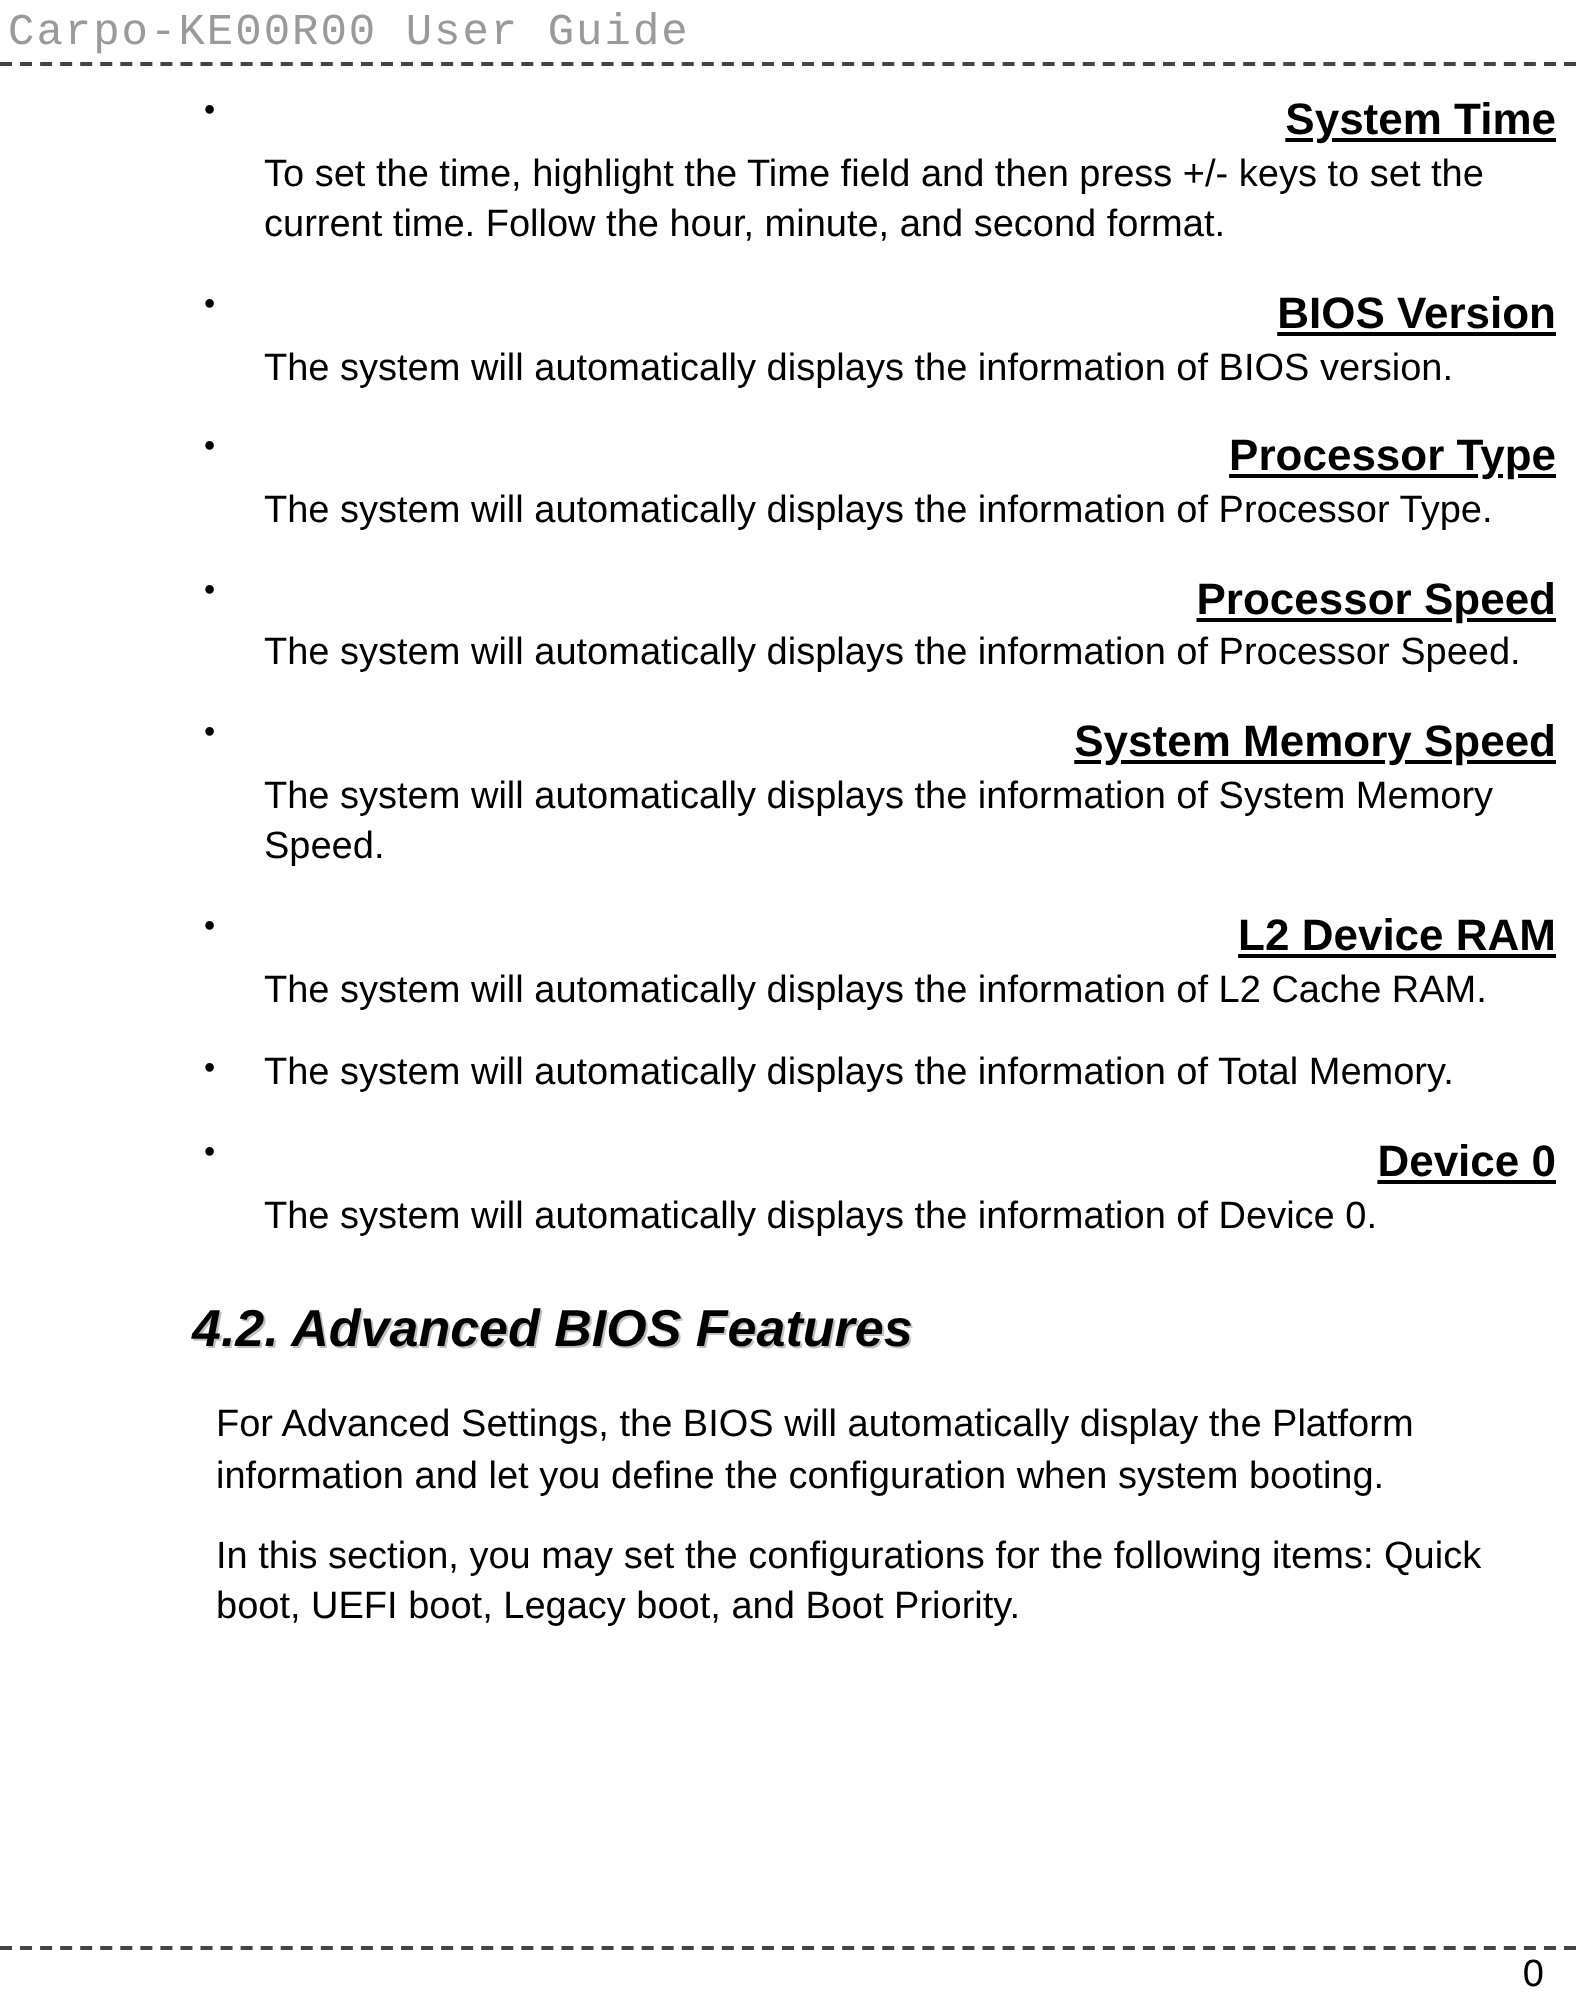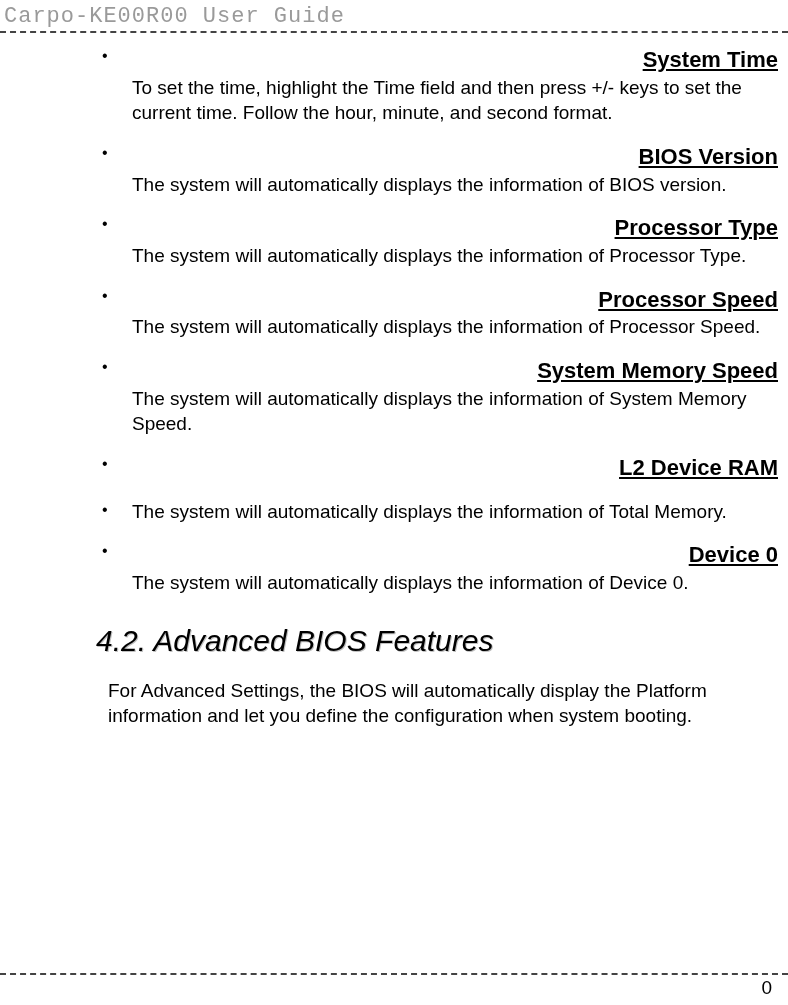--- a/index.html
+++ b/index.html
@@ -57,22 +57,22 @@
       display: block;
       text-align: right;
     }
     .item-desc {
       font-size: 19px;
       line-height: 1.35;
       margin-top: 36px;
     }
     .section-heading {
       font-style: italic;
-      font-weight: normal;
-      font-size: 30px;
+      font-weight: bold;
+      font-size: 26px;
       margin: 28px 0 20px 0;
       text-shadow: 1px 1px 0 #c0c0c0;
     }
     .body-text {
       font-size: 19px;
       line-height: 1.35;
       margin-bottom: 14px;
       padding-left: 12px;
     }
     .footer-rule {
@@ -114,29 +114,31 @@
     <li>
       <span class="item-title">Processor Speed</span>
       <span class="item-desc">The system will automatically displays the information of Processor Speed.</span>
     </li>
     <li>
       <span class="item-title">System Memory Speed</span>
       <span class="item-desc">The system will automatically displays the information of System Memory Speed.</span>
     </li>
     <li>
       <span class="item-title">L2 Device RAM</span>
+      <span class="item-desc">The system will automatically displays the information of L2 Cache RAM.</span>
     </li>
     <li>
       <span class="item-desc">The system will automatically displays the information of Total Memory.</span>
     </li>
     <li>
       <span class="item-title">Device 0</span>
       <span class="item-desc">The system will automatically displays the information of Device 0.</span>
     </li>
   </ul>
 
   <h2 class="section-heading">4.2. Advanced BIOS Features</h2>
 
   <p class="body-text">For Advanced Settings, the BIOS will automatically display the Platform information and let you define the configuration when system booting.</p>
+  <p class="body-text">In this section, you may set the configurations for the following items: Quick boot, UEFI boot, Legacy boot, and Boot Priority.</p>
 </div>
 
 <hr class="footer-rule">
 <div class="page-number">0</div>
 
 </body></html>

